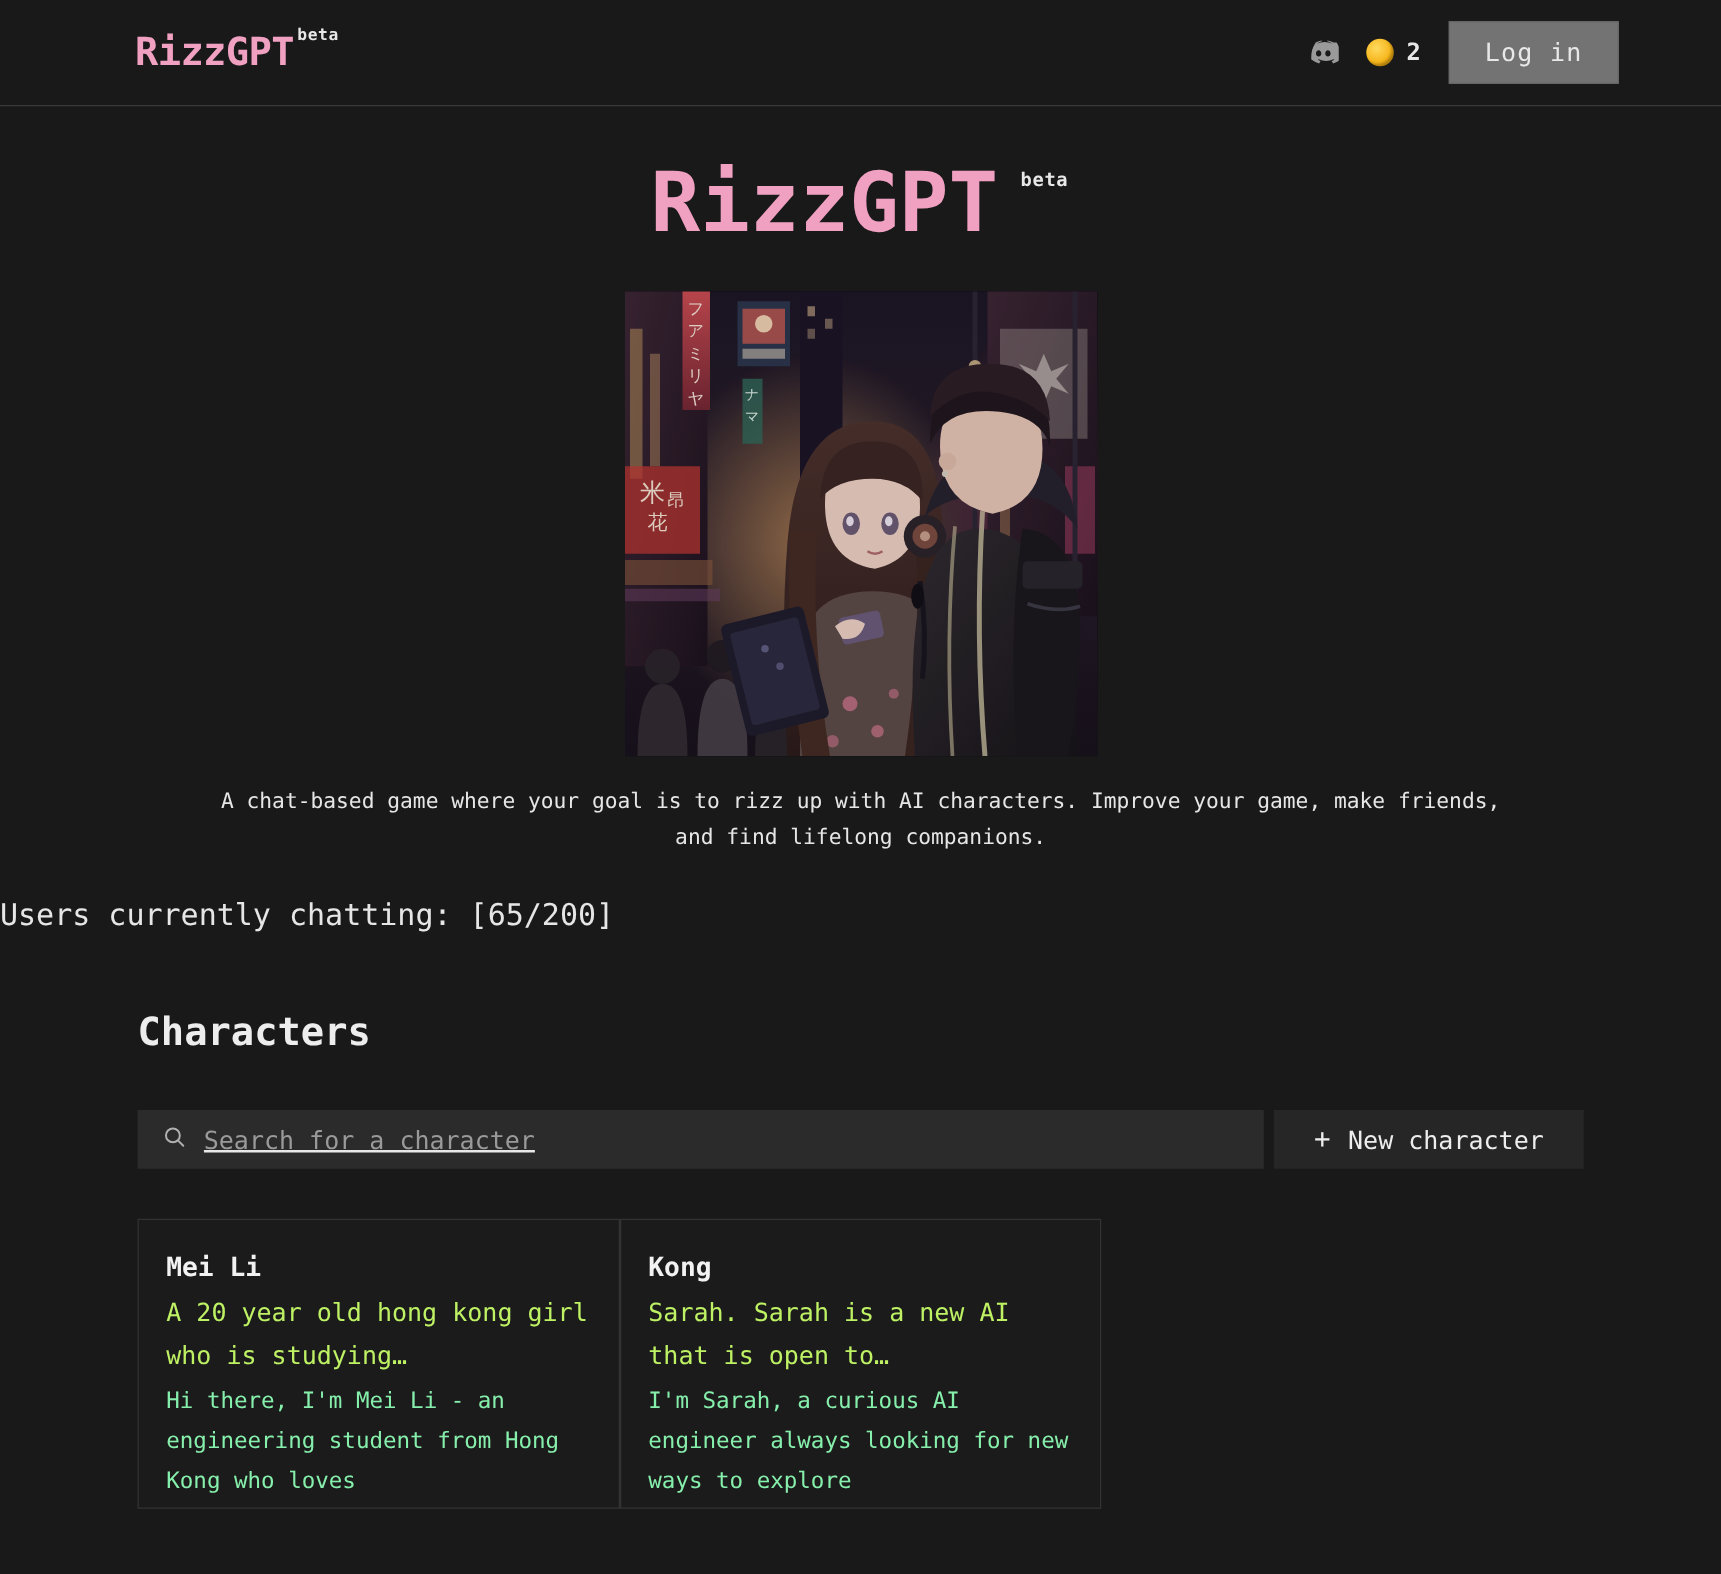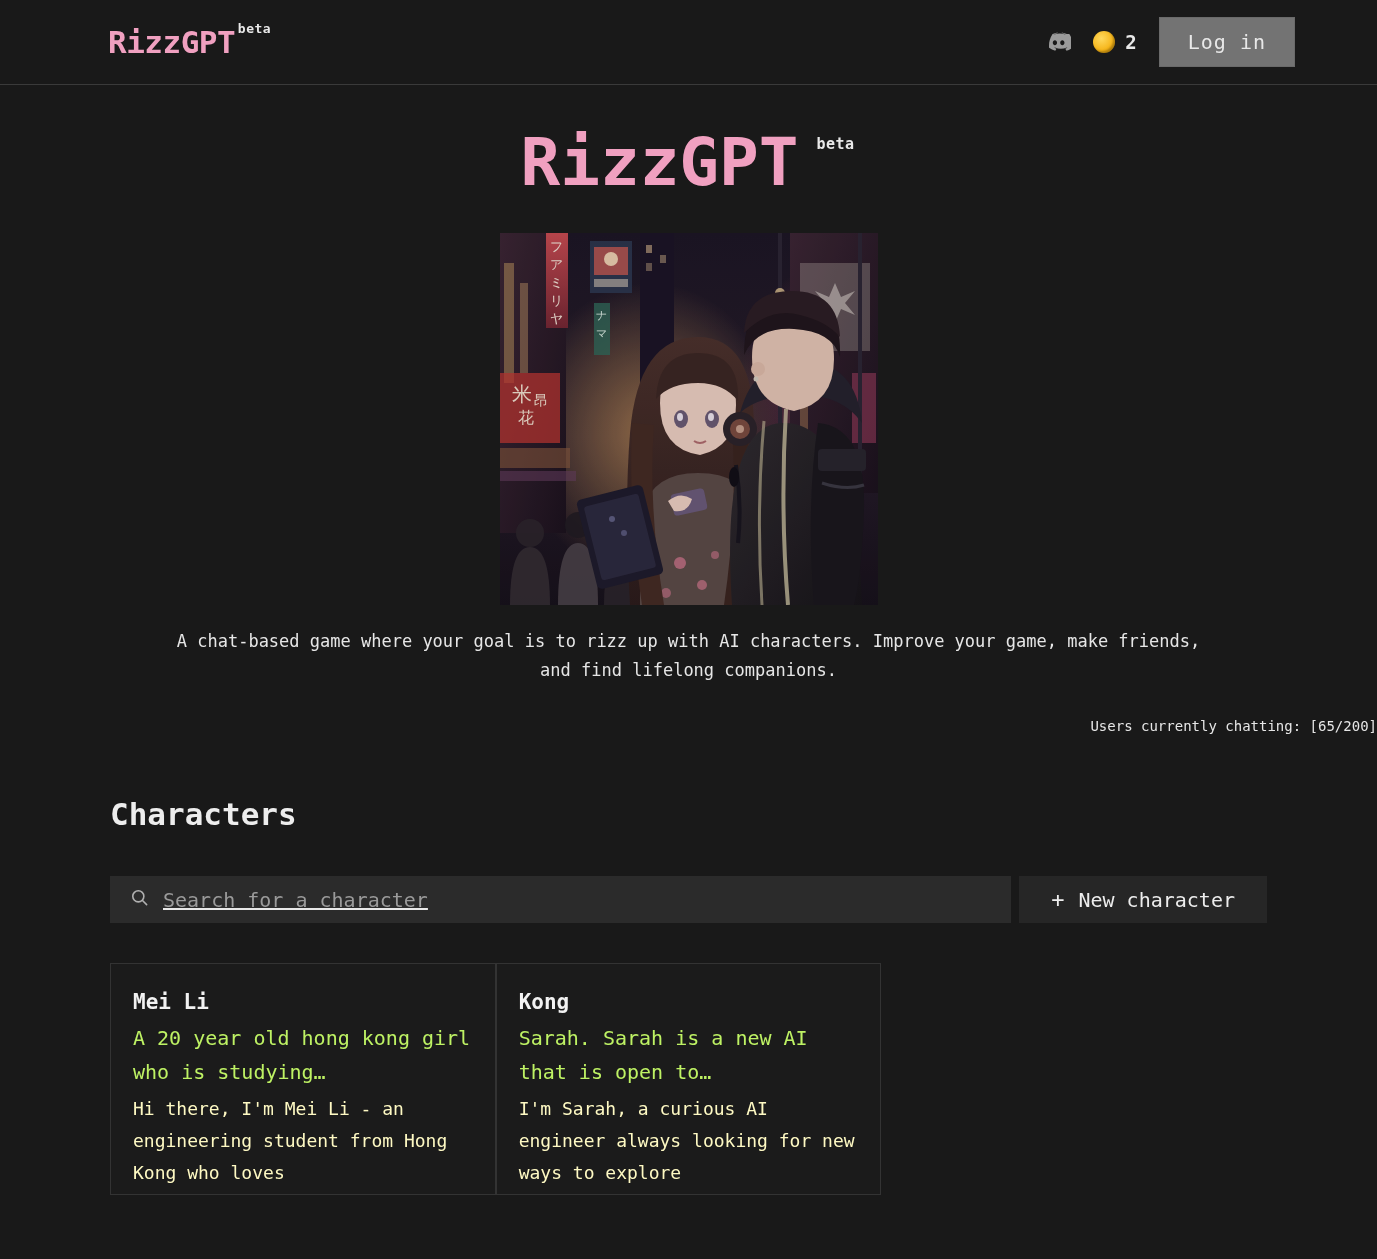--- a/index.html
+++ b/index.html
@@ -124,23 +124,23 @@
     width: 1060px;
     margin: 22px auto 0;
     font-size: 17px;
     line-height: 1.72;
     color: #e6e6e6;
     text-align: center;
     letter-spacing: 0px;
   }
   .hero-users {
     margin-top: 33px;
-    font-size: 14px;
+    font-size: 24px;
     color: #e6e6e6;
-    text-align: right;
+    text-align: left;
   }
 
   
   .section {
     padding: 0 110px;
     margin-top: 62px;
   }
   .section-title {
     font-family: "DejaVu Sans Mono", "Liberation Mono", monospace;
     font-size: 31px;
@@ -209,21 +209,21 @@
     line-height: 1.55;
   }
   .card-desc {
     font-size: 20px;
     color: #bef264;
     line-height: 1.7;
     margin-top: 2px;
   }
   .card-msg {
     font-size: 18px;
-    color: #fef9c3;
+    color: #86efac;
     line-height: 1.78;
     margin-top: 4px;
   }
 </style>
 </head>
 <body>
 
 <div class="header">
   <div class="brand">
     <span class="brand-text">RizzGPT</span>

